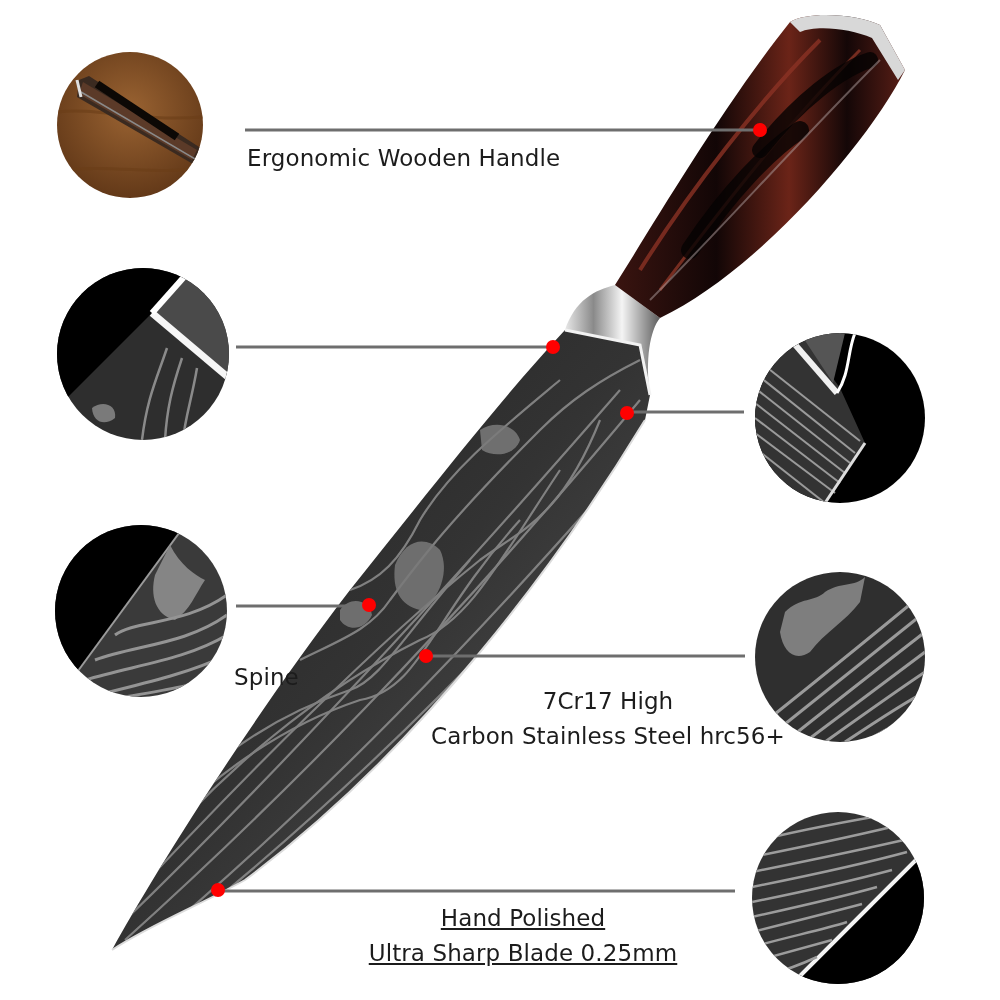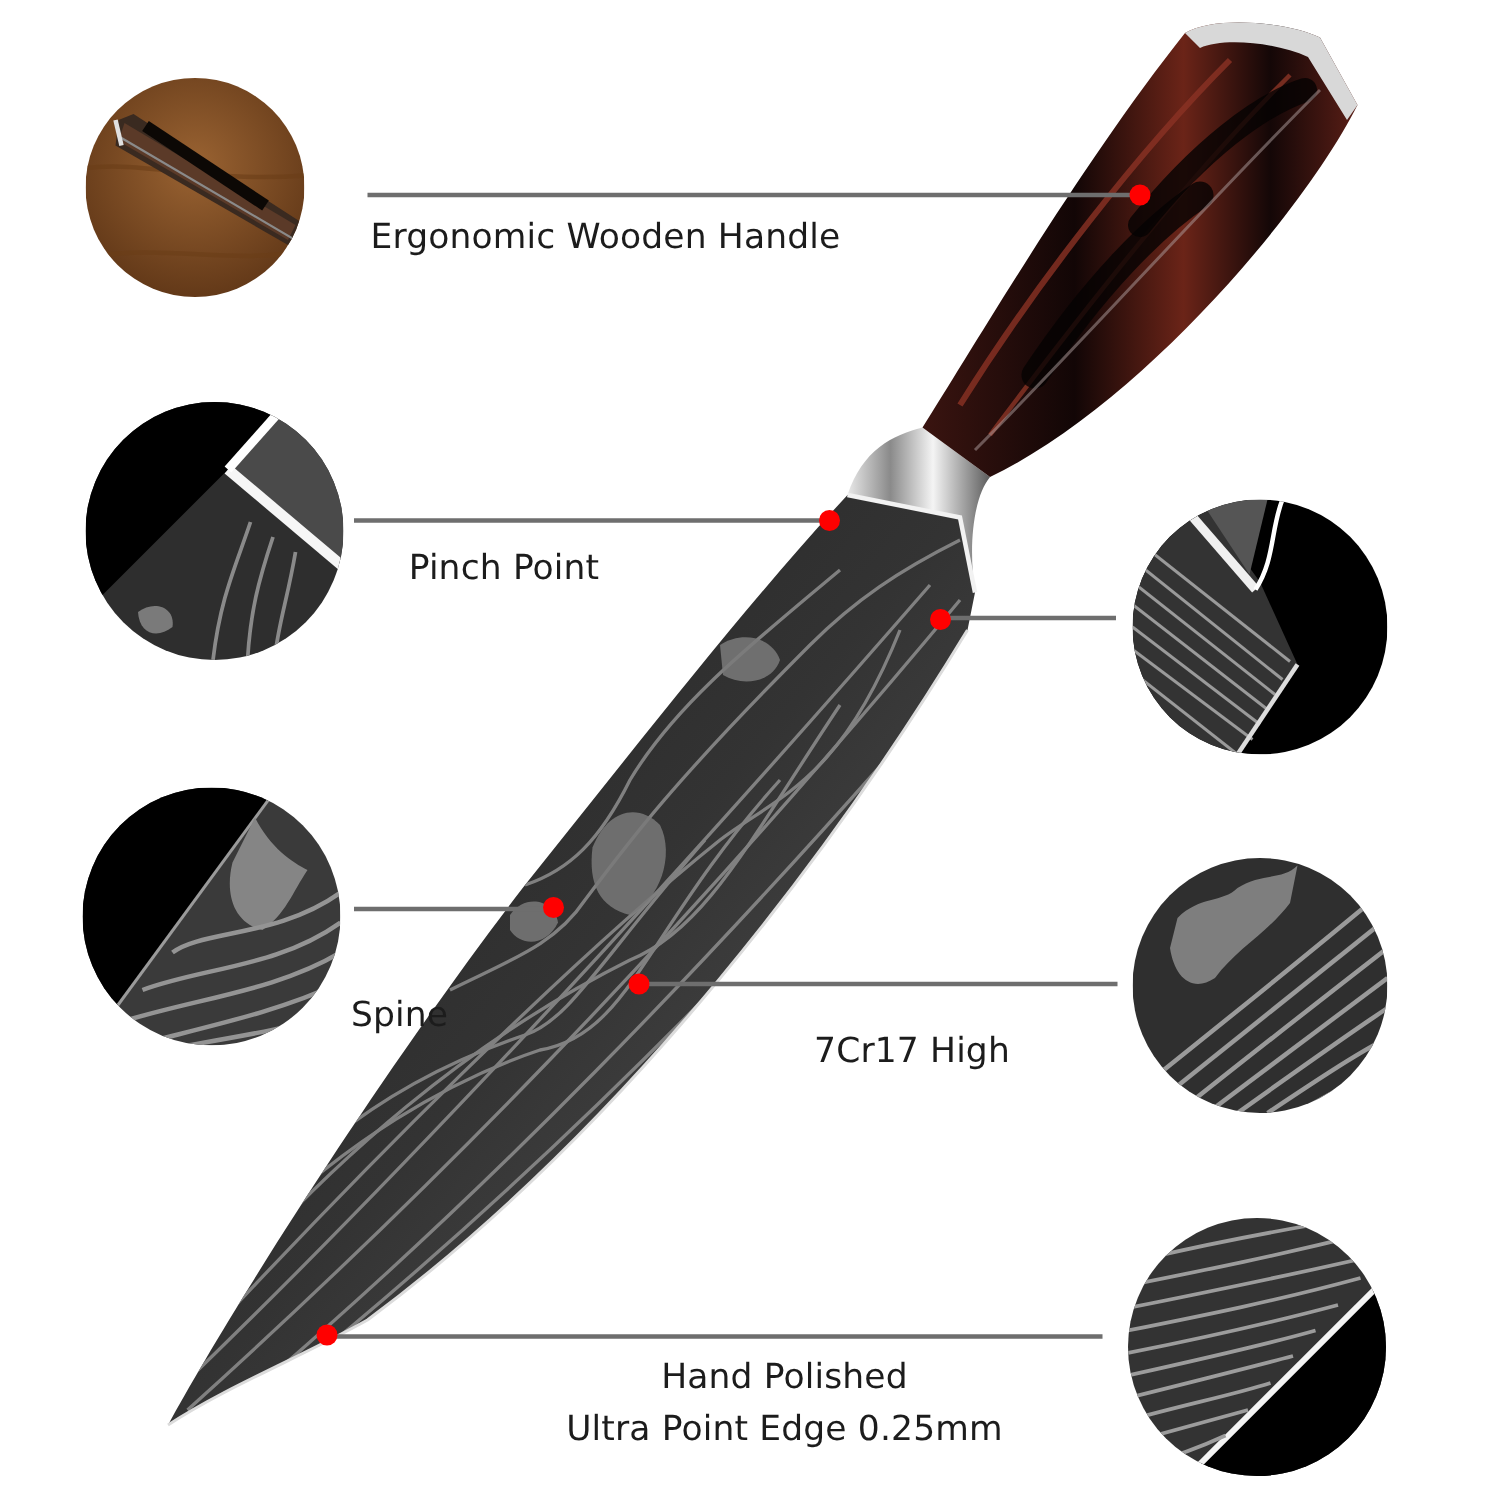--- a/index.html
+++ b/index.html
@@ -207,30 +207,30 @@
         <path d="M10,165 C35,158 50,152 65,145"></path>
       </g>
     </svg>
   </div>
 
   <div class="label left" style="left:247px;top:141px;">
     <div>Ergonomic Wooden Handle</div>
   </div>
 
   <div class="label" style="left:236px;top:362px;width:200px;">
-    <div>Pinch Point</div>
   </div>
 
 
   <div class="label left" style="left:234px;top:660px;">
     <div>Spine</div>
   </div>
 
   <div class="label" style="left:428px;top:684px;width:360px;text-align:center;">
     <div>7Cr17 High</div>
-  </div>
-
-  <div class="label" style="left:368px;top:901px;width:310px;">
+    <div>Carbon Stainless Steel hrc56+</div>
+  </div>
+
+  <div class="label" style="left:368px;top:901px;width:310px;text-decoration:underline;">
     <div>Hand Polished</div>
-    <div>Ultra Point Edge 0.25mm</div>
+    <div>Ultra Sharp Blade 0.25mm</div>
   </div>
 
 </div>
 
 </body></html>

